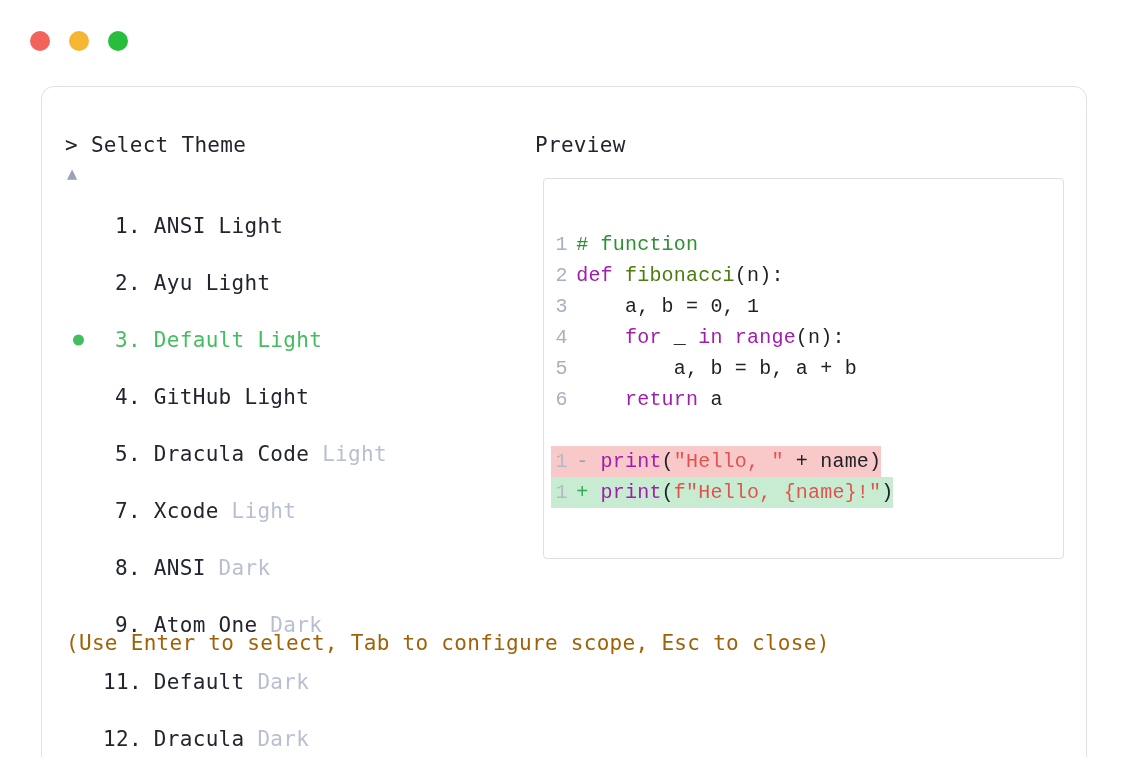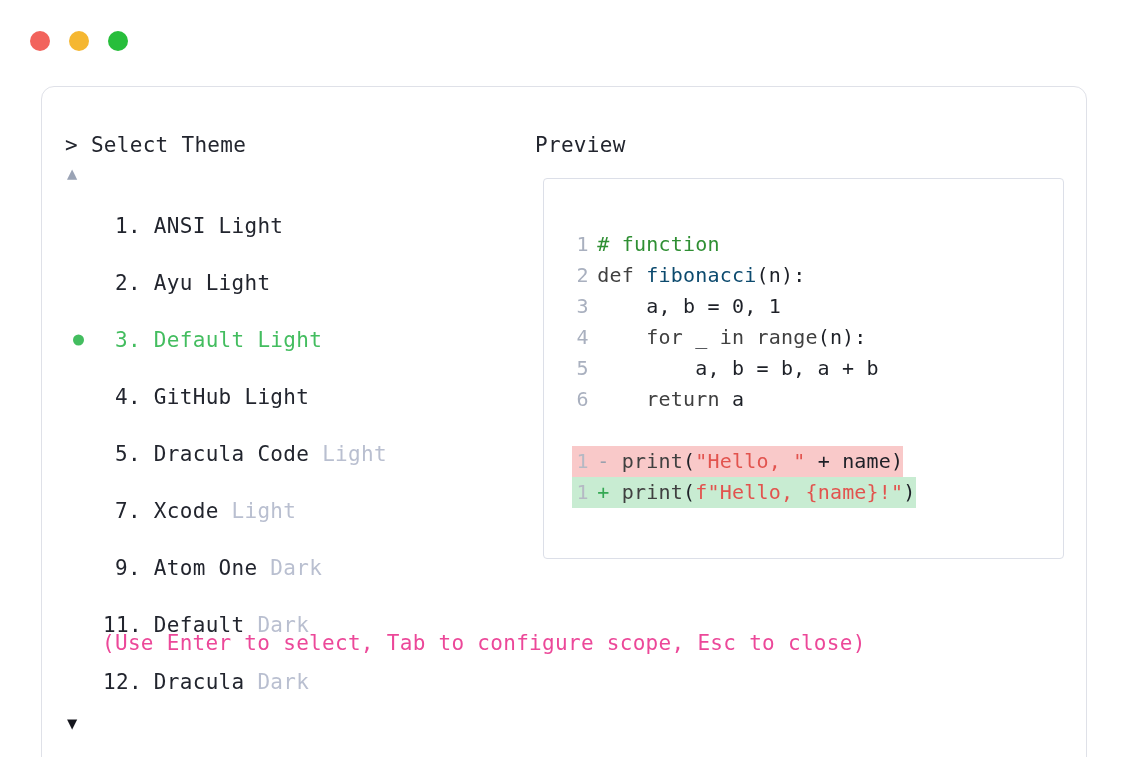--- a/index.html
+++ b/index.html
@@ -120,23 +120,22 @@
   }
   .theme-row .variant-dim { color: #b9bfd0; }
 
   .hint {
     position: absolute;
     left: 24px;
     top: 543px;
     font-size: 21px;
     line-height: 26px;
     letter-spacing: 0.3px;
-    color: #ec4899;
-    white-space: pre;
-    margin-left: 36px;
+    color: #a16207;
+    white-space: pre;
   }
 
   
   .right-col {
     position: absolute;
     left: 493px;
     top: 45px;
   }
   .preview-title {
     font-size: 21px;
@@ -154,39 +153,40 @@
     height: 381px;
     box-sizing: border-box;
     border: 1.6px solid #dcdfe8;
     border-radius: 4px;
     background: #ffffff;
     overflow: hidden;
   }
 
   .code {
     position: absolute;
-    left: 28px;
+    left: 7px;
     top: 50px;
     font-size: 20px;
     line-height: 31px;
     letter-spacing: 0.2px;
     white-space: pre;
+    font-family: Liberation Mono, monospace;
   }
   .code-line { display: block; white-space: pre; }
   .ln {
     display: inline-block;
     width: 1.4ch;
     text-align: right;
     color: #a9b0bf;
     margin-right: 0.7ch;
   }
 
   .tok-comment { color: #2f8f33; }
-  .tok-kw      { color: #404040; }
-  .tok-fn      { color: #0c4a6e; }
+  .tok-kw      { color: #a21caf; }
+  .tok-fn      { color: #4d7c0f; }
   .tok-str     { color: #e2534e; }
   .tok-plain   { color: #1d2027; }
   .tok-punct   { color: #1d2027; }
 
   .diff-block { margin-top: 31px; display: block; }
   .diff-line  { display: inline-block; white-space: pre; }
   .diff-line.del { background: #f9c9c9; }
   .diff-line.add { background: #c8ecd2; }
   .diff-line .ln { color: #b5b9c4; }
   .marker-del { color: #9aa0ad; }
@@ -211,20 +211,21 @@
 
         <div class="scroll-arrow up">▲</div>
 
         <ul class="theme-list" id="theme-list">
             <li class="theme-row"><span class="bullet"></span><span class="idx">1.</span><span> ANSI</span><span> Light</span></li>
             <li class="theme-row"><span class="bullet"></span><span class="idx">2.</span><span> Ayu</span><span> Light</span></li>
             <li class="theme-row selected"><span class="bullet"></span><span class="idx">3.</span><span> Default</span><span> Light</span></li>
             <li class="theme-row"><span class="bullet"></span><span class="idx">4.</span><span> GitHub</span><span> Light</span></li>
             <li class="theme-row"><span class="bullet"></span><span class="idx">5.</span><span> Dracula Code</span><span class="variant-dim"> Light</span></li>
             <li class="theme-row"><span class="bullet"></span><span class="idx">7.</span><span> Xcode</span><span class="variant-dim"> Light</span></li>
+            <li class="theme-row"><span class="bullet"></span><span class="idx">8.</span><span> ANSI</span><span class="variant-dim"> Dark</span></li>
             <li class="theme-row"><span class="bullet"></span><span class="idx">9.</span><span> Atom One</span><span class="variant-dim"> Dark</span></li>
             <li class="theme-row"><span class="bullet"></span><span class="idx">11.</span><span> Default</span><span class="variant-dim"> Dark</span></li>
             <li class="theme-row"><span class="bullet"></span><span class="idx">12.</span><span> Dracula</span><span class="variant-dim"> Dark</span></li>
           </ul>
 
         <div class="scroll-arrow down">▼</div>
       </div>
 
       <div class="hint">(Use Enter to select, Tab to configure scope, Esc to close)</div>
 

